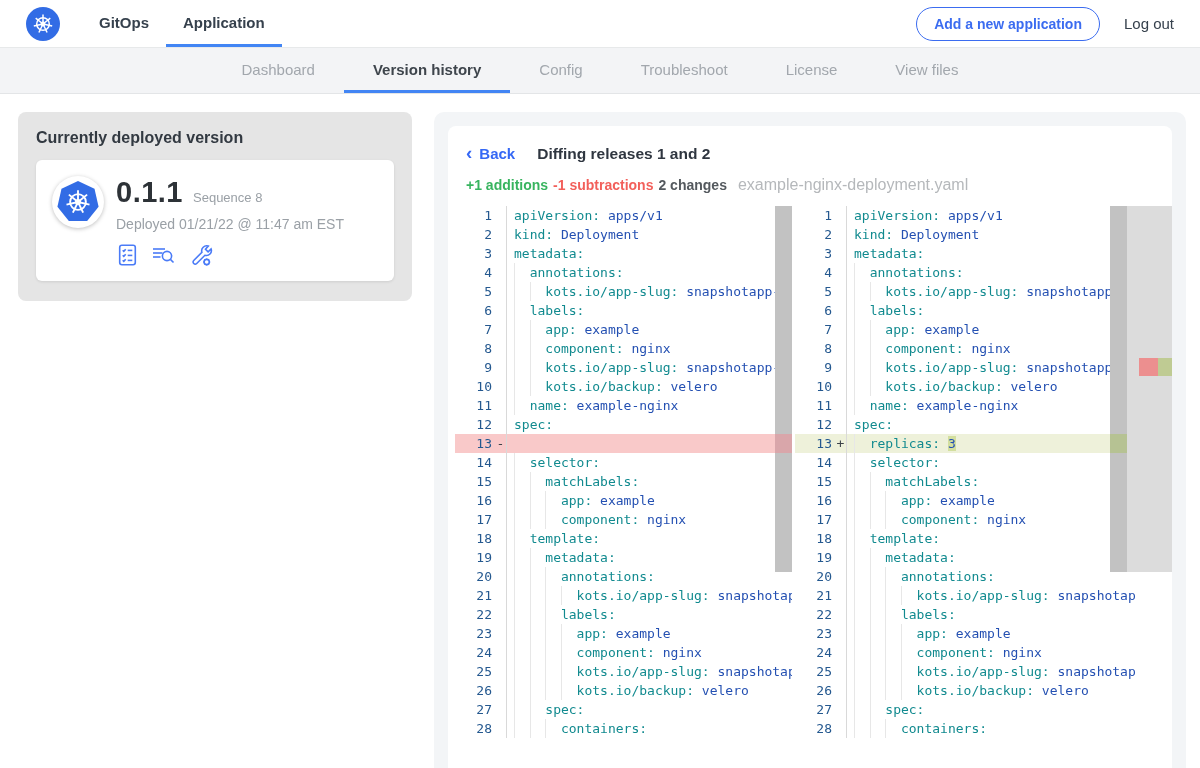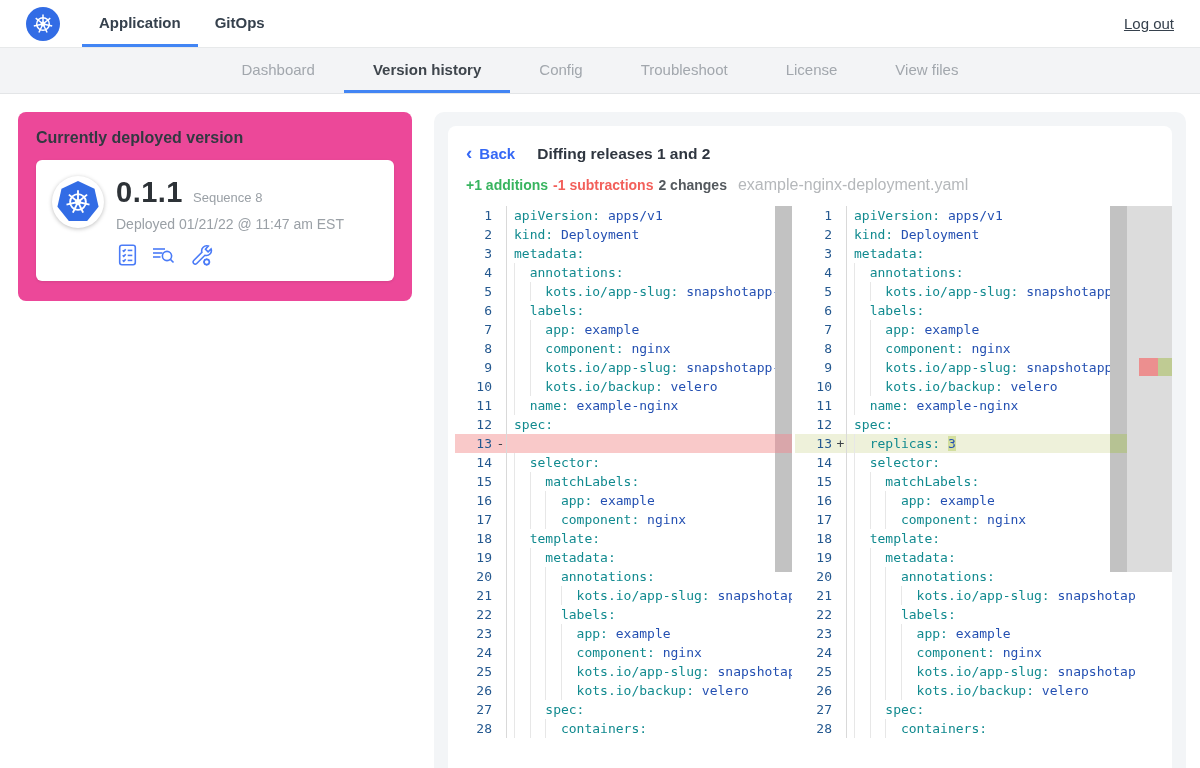--- a/index.html
+++ b/index.html
@@ -11,34 +11,34 @@
   .brand { display:flex; align-items:center; margin-right:22px; }
   .brand-circle { width:34px; height:34px; border-radius:50%; background:#326ce5;
                   display:flex; align-items:center; justify-content:center; }
   .top-tab { display:flex; align-items:center; padding:0 17px; font-size:15px; font-weight:bold;
              color:#36414d; cursor:pointer; border-bottom:3px solid transparent; }
   .top-tab.active { border-bottom-color:#4285f4; }
   .topbar-right { margin-left:auto; display:flex; align-items:center; padding-right:26px; gap:24px; }
   .add-btn { border:1.5px solid #3b6cf0; color:#3b6cf0; background:#fff; border-radius:18px;
              padding:8px 17px; font-size:14px; font-weight:bold; cursor:pointer;
              font-family:"Liberation Sans", sans-serif; }
-  .logout { font-size:15px; color:#36414d; cursor:pointer;text-decoration:underline; }
+  .logout { font-size:15px; color:#36414d; cursor:pointer; }
 
   
   .subnav { height:47px; background:#f3f4f6; border-top:1px solid #e7e9ea; border-bottom:1px solid #e3e5e7;
             display:flex; justify-content:center; }
   .subnav-item { display:flex; align-items:center; padding:0 29px; font-size:15px; color:#a2a7ad;
                  cursor:pointer; border-bottom:3px solid transparent; }
   .subnav-item.active { color:#3e454c; font-weight:bold; border-bottom-color:#4285f4; }
 
   
   .main { display:flex; align-items:flex-start; padding:18px 14px 0 18px; gap:22px; }
 
   
-  .deployed-card { width:394px; background:#ec4899; border-radius:8px; padding:17px 18px 20px; }
+  .deployed-card { width:394px; background:#e5e5e5; border-radius:8px; padding:17px 18px 20px; }
   .deployed-title { font-size:16px; font-weight:bold; color:#323941; margin-bottom:13px; }
   .version-card { background:#fff; border-radius:6px; box-shadow:0 1px 3px rgba(0,0,0,.1);
                   padding:16px 16px 14px; display:flex; gap:12px; }
   .app-icon-wrap { width:52px; height:52px; border-radius:50%; background:#fff; flex:0 0 52px;
                    box-shadow:0 1px 4px rgba(0,0,0,.25); display:flex; align-items:center; justify-content:center; }
   .heptagon { width:44px; height:44px; background:#326ce5; display:flex; align-items:center; justify-content:center;
               clip-path:polygon(50% 2%, 87.5% 20.1%, 96.8% 60.7%, 70.8% 93.3%, 29.2% 93.3%, 3.2% 60.7%, 12.5% 20.1%); }
   .version-row { display:flex; align-items:baseline; gap:10px; }
   .version-number { font-size:29px; font-weight:bold; color:#2d3237; letter-spacing:.5px; }
   .sequence { font-size:13px; color:#9aa0a6; }
@@ -105,23 +105,24 @@
             <line x1="12" y1="12" x2="16.1" y2="20.5"></line>
             <line x1="12" y1="12" x2="7.9" y2="20.5"></line>
             <line x1="12" y1="12" x2="2.8" y2="14.1"></line>
             <line x1="12" y1="12" x2="4.7" y2="6.1"></line>
           </g>
         </g>
         <circle cx="12" cy="12" r="2.4" fill="#fff"></circle>
       </svg>
     </div>
   </div>
+  <div class="top-tab">GitOps</div>
   <div class="top-tab active">Application</div>
-  <div class="top-tab">GitOps</div>
   <div class="topbar-right">
+    <button class="add-btn">Add a new application</button>
     <span class="logout">Log out</span>
   </div>
 </div>
 
 <div class="subnav">
   <div class="subnav-item">Dashboard</div>
   <div class="subnav-item active">Version history</div>
   <div class="subnav-item">Config</div>
   <div class="subnav-item">Troubleshoot</div>
   <div class="subnav-item">License</div>

